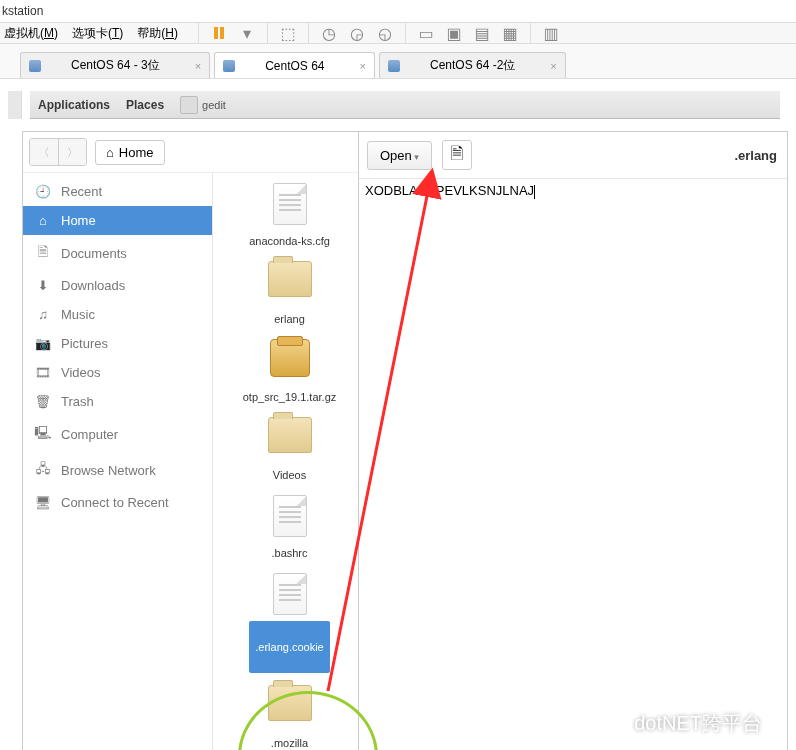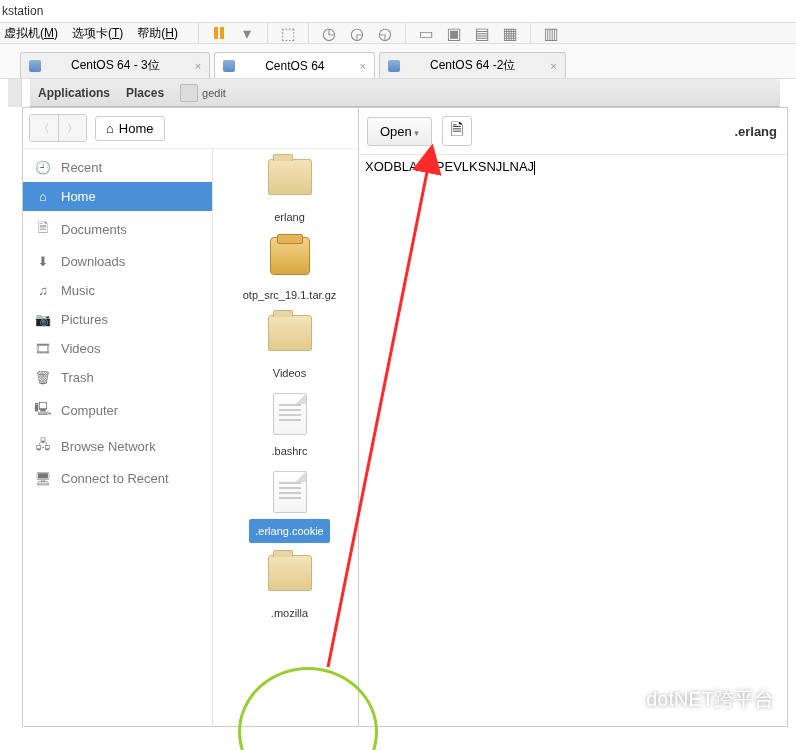--- a/index.html
+++ b/index.html
@@ -46,35 +46,35 @@
 .fi-icon { width: 44px; height: 44px; margin: 0 auto 4px; position: relative; }
 .file-page { width: 34px; height: 42px; background: linear-gradient(#fff, #f4f4f4); border: 1px solid #ccc; margin: 0 auto; border-radius: 2px; position: relative; }
 .file-page::before { content: ""; position: absolute; top: 0; right: 0; width: 10px; height: 10px; background: linear-gradient(135deg, transparent 50%, #ddd 50%); }
 .file-page .lines { position: absolute; top: 10px; left: 5px; right: 5px; }
 .file-page .lines span { display: block; height: 2px; background: #ccc; margin-bottom: 3px; }
 .folder { width: 44px; height: 36px; margin: 4px auto 0; background: linear-gradient(#f4e3b8, #e1cb8f); border-radius: 3px 3px 2px 2px; position: relative; border: 1px solid #cbb57d; }
 .folder::before { content: ""; position: absolute; top: -6px; left: 4px; width: 18px; height: 6px; background: #e8d6a5; border-radius: 2px 2px 0 0; border: 1px solid #cbb57d; border-bottom: none; }
 .archive { width: 40px; height: 38px; margin: 2px auto 0; background: linear-gradient(#f2d28a, #d9a83f); border-radius: 4px; border: 1px solid #b8862a; position: relative; }
 .archive::after { content: ""; position: absolute; top: -4px; left: 6px; right: 6px; height: 8px; background: #e6b55a; border: 1px solid #b8862a; border-radius: 2px; }
 .fi-label { font-size: 11px; color: #333; padding: 1px 2px; display: inline-block; }
-.fi-label.selected { background: #4a90d9; color: #fff; border-radius: 2px; padding: 6px 6px; }
+.fi-label.selected { background: #4a90d9; color: #fff; border-radius: 2px; padding: 20px 6px; }
 
 .gedit-window { position: absolute; left: 350px; top: 0; right: 0; height: 620px; border: 1px solid #ccc; background: #fff; }
 .gedit-toolbar { display: flex; align-items: center; padding: 8px; border-bottom: 1px solid #e6e6e6; }
 .open-btn { border: 1px solid #ccc; border-radius: 3px; padding: 6px 12px; background: linear-gradient(#fcfcfc, #eee); font-size: 13px; }
 .open-btn::after { content: " ▾"; font-size: 9px; color: #777; }
 .new-btn { margin-left: 10px; border: 1px solid #ccc; border-radius: 3px; width: 30px; height: 30px; display: flex; align-items: center; justify-content: center; }
 .gedit-title { margin-left: auto; font-size: 13px; font-weight: bold; color: #333; padding-right: 2px; }
 .editor { padding: 4px 6px; font-family: "Courier New", monospace; font-size: 13px; }
 .cursor-bar { display: inline-block; width: 1px; height: 14px; background: #000; vertical-align: middle; }
 
 .annotation { position: absolute; pointer-events: none; }
 .circle-ann { left: 230px; top: 560px; width: 140px; height: 130px; border: 3px solid #9acd32; border-radius: 50%; }
 
-.watermark { position: absolute; right: 14px; bottom: 14px; color: #fff; font-size: 20px; opacity: .9; text-shadow: 0 0 4px rgba(0,0,0,.5); font-family: "Microsoft YaHei", sans-serif; display: flex; align-items: center; }
+.watermark { position: absolute; right: 26px; bottom: 14px; color: #fff; font-size: 20px; opacity: .9; text-shadow: 0 0 4px rgba(0,0,0,.5); font-family: "Microsoft YaHei", sans-serif; display: flex; align-items: center; }
 .wm-ico { width: 28px; height: 22px; border: 2px solid #fff; border-radius: 6px; margin-right: 6px; position: relative; }
 .wm-ico::after { content: ""; position: absolute; right: -6px; bottom: 3px; width: 8px; height: 8px; border-right: 2px solid #fff; border-bottom: 2px solid #fff; border-radius: 0 0 4px 0; transform: rotate(-10deg); }
 </style>
 </head>
 <body>
 
 <div class="title-area">kstation</div>
 
 <div class="vmware-toolbar">
   <span class="vm-menu"><span>虚拟机</span>(<span class="u">M</span>)</span>
@@ -114,21 +114,21 @@
       <span>CentOS 64</span>
       <span class="vm-tab-close">×</span>
     </div>
     <div class="vm-tab">
       <span class="vm-tab-ico"></span>
       <span>CentOS 64  -2位</span>
       <span class="vm-tab-close">×</span>
     </div>
   </div>
 
-<div style="display:flex; margin:0 8px;">
+<div style="display:flex; margin:12px 8px;">
   <div class="g-shadow"></div>
   <div class="gnome-panel" style="flex:1">
     <span class="gnome-menu caret">Applications</span>
     <span class="gnome-menu caret">Places</span>
     <span style="width:18px;height:18px;background:#ddd;border:1px solid #bbb;border-radius:2px;margin-right:4px"></span>
     <span class="gnome-app caret">gedit</span>
   </div>
 </div>
 
 <div class="workspace">
@@ -185,20 +185,30 @@
             <span class="side-ico">🖧</span>
             <span>Browse Network</span>
           </div>
           <div class="side-item">
             <span class="side-ico">🖥</span>
             <span>Connect to Recent</span>
           </div>
         </div>
       <div class="icon-grid" id="grid">
           <div class="file-item"><div class="fi-icon">
+              <div class="file-page">
+                <div class="lines">
+                  <span></span>
+                  <span></span>
+                  <span></span>
+                  <span></span>
+                </div>
+              </div>
+            </div><span class="fi-label">anaconda-ks.cfg</span></div>
+          <div class="file-item"><div class="fi-icon">
               <div class="folder"></div>
             </div><span class="fi-label">erlang</span></div>
           <div class="file-item"><div class="fi-icon">
               <div class="archive"></div>
             </div><span class="fi-label">otp_src_19.1.tar.gz</span></div>
           <div class="file-item"><div class="fi-icon">
               <div class="folder"></div>
             </div><span class="fi-label">Videos</span></div>
           <div class="file-item"><div class="fi-icon">
               <div class="file-page">

